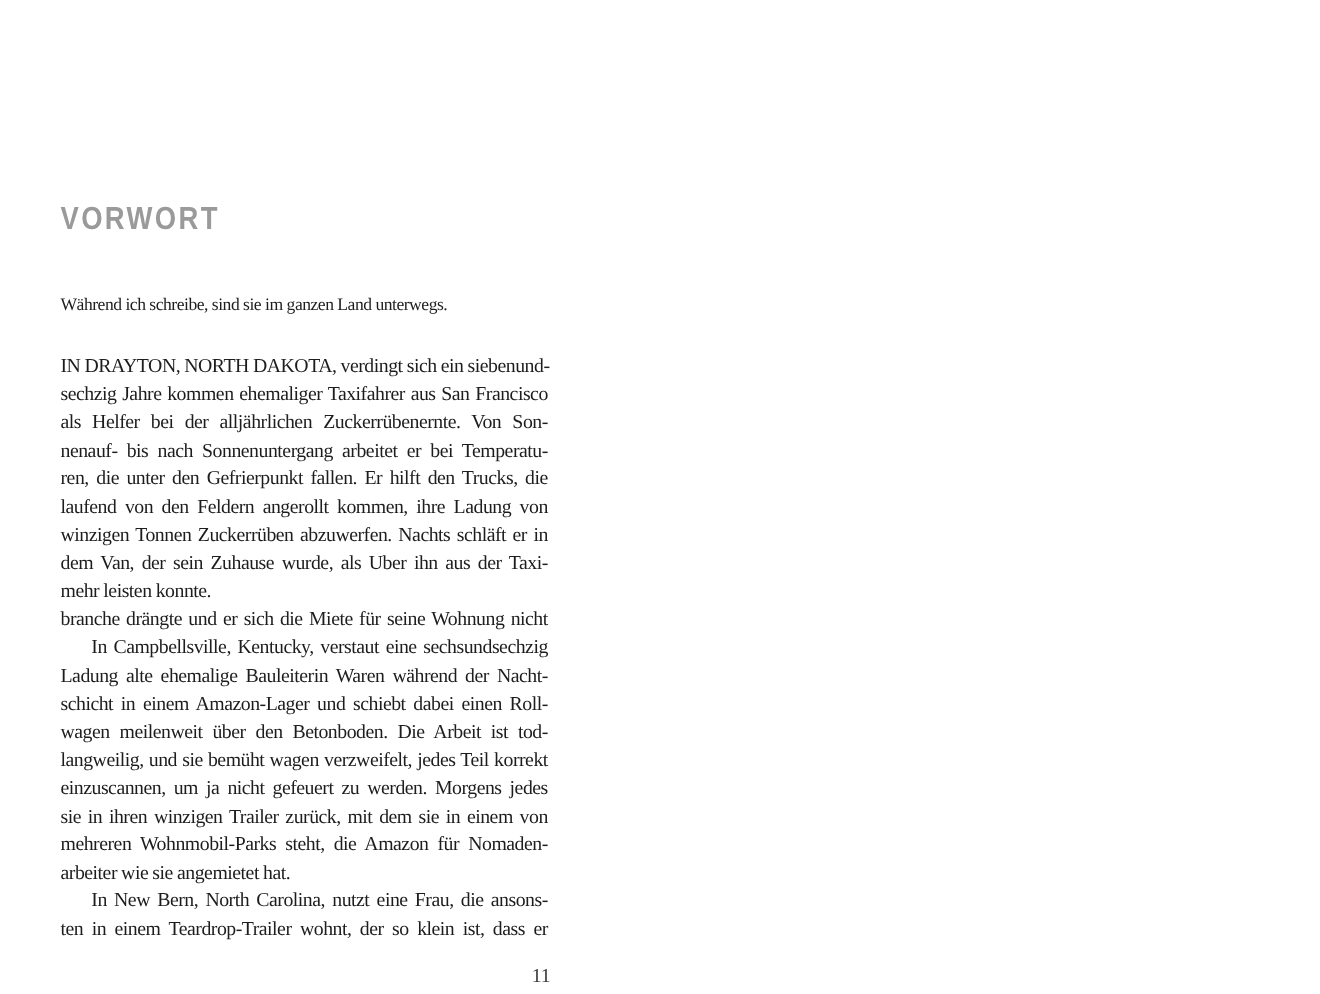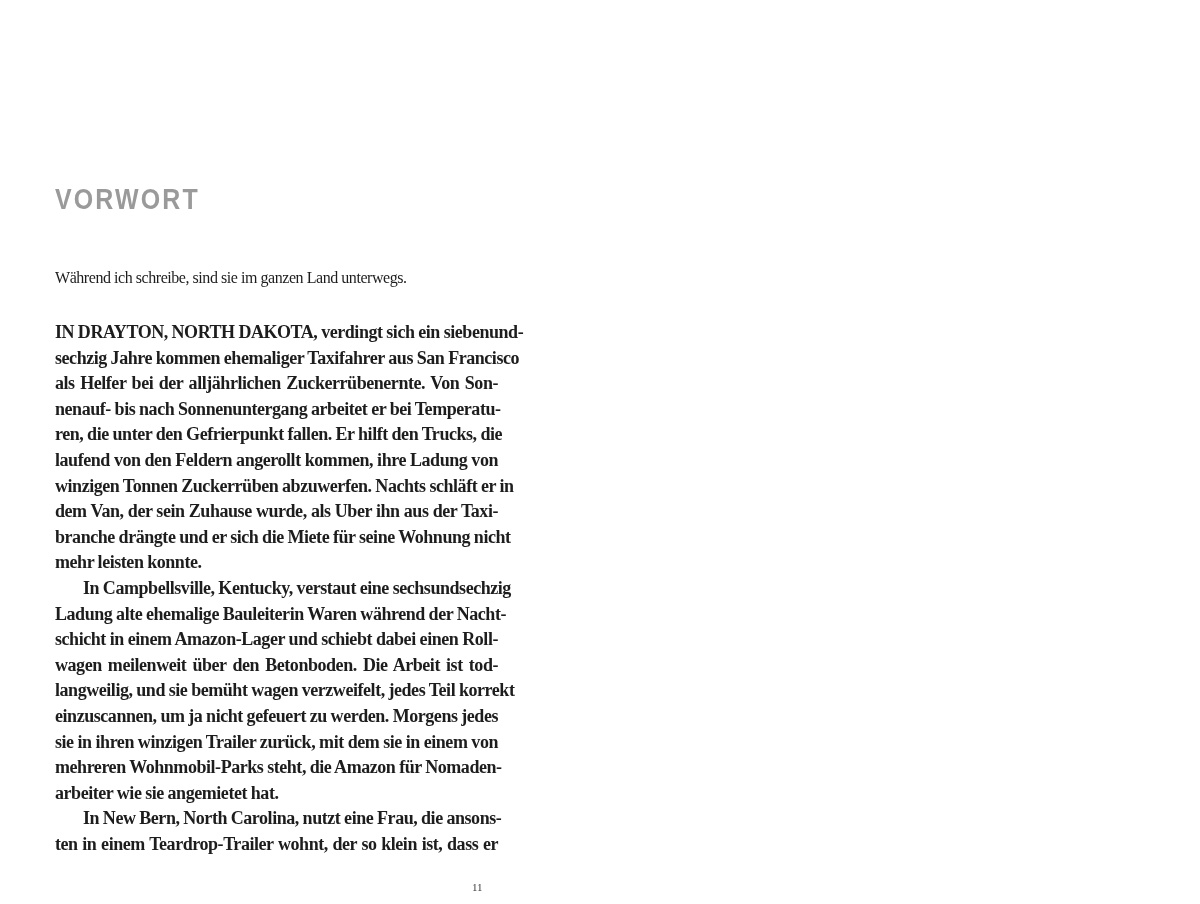--- a/index.html
+++ b/index.html
@@ -34,21 +34,21 @@
   }
 
   .epigraph {
     position: absolute;
     left: 55px;
     top: 242px;
     width: 443px;
   }
 
   .textblock { position: absolute; }
-  #left-block    { left: 55px;  top: 297px; width: 443px; font-weight: bold; }
+  #left-block    { left: 55px;  top: 297px; width: 443px; }
 
   .line {
     font-size: 18px;
     line-height: 25.6px;
     height: 25.6px;
     letter-spacing: -0.45px;
     word-spacing: -0.3px;
     white-space: nowrap;
     text-align: justify;
     text-align-last: justify;
@@ -59,25 +59,25 @@
   .epigraph .line-single {
     font-size: 16px;
     line-height: 25.6px;
     letter-spacing: -0.45px;
     white-space: nowrap;
   }
 
   .pagenum {
     position: absolute;
     top: 855px;
-    font-size: 11px;
+    font-size: 18px;
     line-height: 18px;
     color: #3c3c3c;
     width: 40px;
-    text-align: left;
+    text-align: center;
     font-family: Liberation Serif, serif;
   }
   .pagenum-left  { left: 472px; }
 </style>
 </head>
 <body>
 
 <div class="spread">
 
   <div class="page page-left">
@@ -89,22 +89,22 @@
 
     <div class="textblock" id="left-block">
         <div class="line">IN DRAYTON, NORTH DAKOTA, verdingt sich ein siebenund-</div>
         <div class="line">sechzig Jahre kommen ehemaliger Taxifahrer aus San Francisco</div>
         <div class="line">als Helfer bei der alljährlichen Zuckerrübenernte. Von Son-</div>
         <div class="line">nenauf- bis nach Sonnenuntergang arbeitet er bei Temperatu-</div>
         <div class="line">ren, die unter den Gefrierpunkt fallen. Er hilft den Trucks, die</div>
         <div class="line">laufend von den Feldern angerollt kommen, ihre Ladung von</div>
         <div class="line">winzigen Tonnen Zuckerrüben abzuwerfen. Nachts schläft er in</div>
         <div class="line">dem Van, der sein Zuhause wurde, als Uber ihn aus der Taxi-</div>
+        <div class="line end">mehr leisten konnte.</div>
         <div class="line">branche drängte und er sich die Miete für seine Wohnung nicht</div>
-        <div class="line end">mehr leisten konnte.</div>
         <div class="line indent">In Campbellsville, Kentucky, verstaut eine sechsundsechzig</div>
         <div class="line">Ladung alte ehemalige Bauleiterin Waren während der Nacht-</div>
         <div class="line">schicht in einem Amazon-Lager und schiebt dabei einen Roll-</div>
         <div class="line">wagen meilenweit über den Betonboden. Die Arbeit ist tod-</div>
         <div class="line">langweilig, und sie bemüht wagen verzweifelt, jedes Teil korrekt</div>
         <div class="line">einzuscannen, um ja nicht gefeuert zu werden. Morgens jedes</div>
         <div class="line">sie in ihren winzigen Trailer zurück, mit dem sie in einem von</div>
         <div class="line">mehreren Wohnmobil-Parks steht, die Amazon für Nomaden-</div>
         <div class="line end">arbeiter wie sie angemietet hat.</div>
         <div class="line indent">In New Bern, North Carolina, nutzt eine Frau, die ansons-</div>

